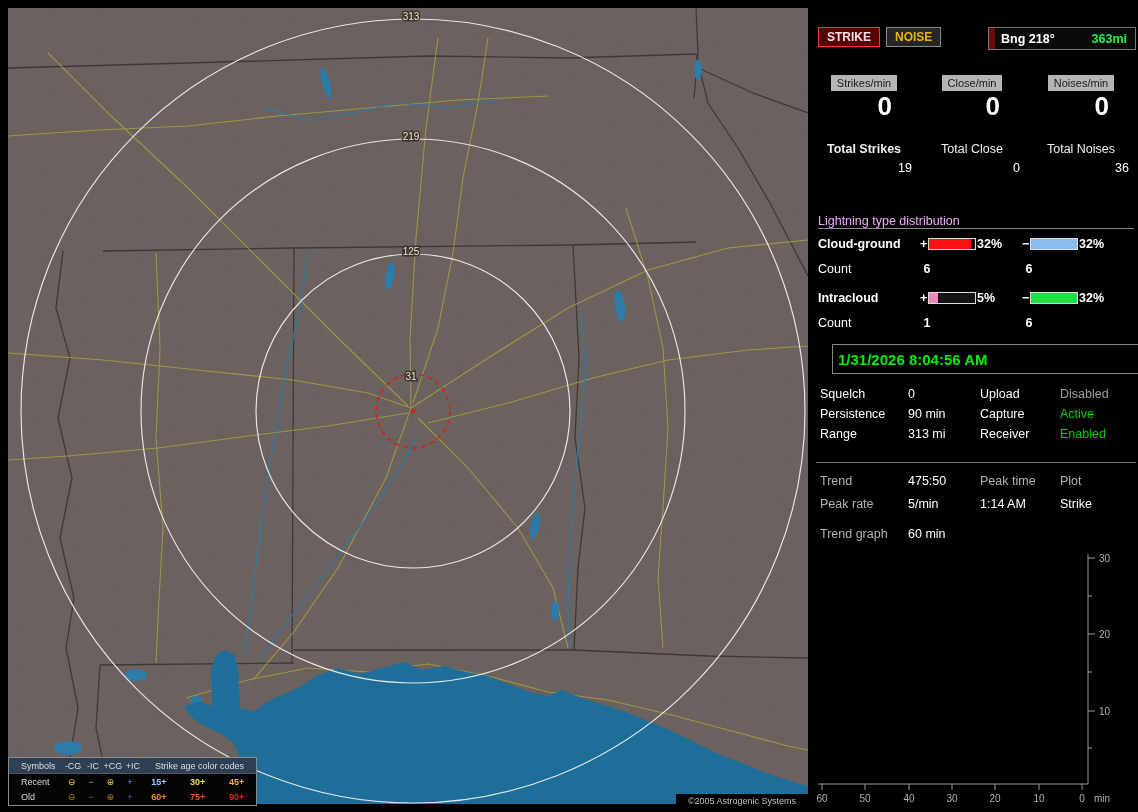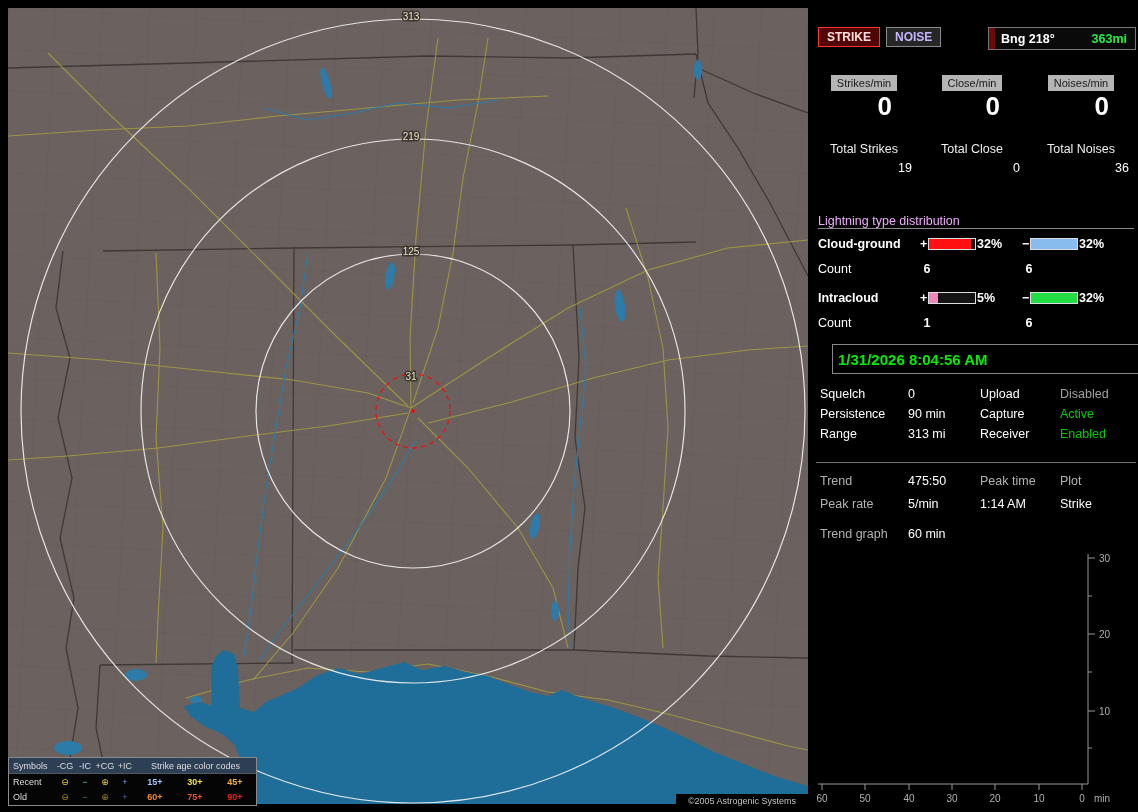--- a/index.html
+++ b/index.html
@@ -4,21 +4,21 @@
 <style>
   html,body{margin:0;padding:0;background:#000;width:1138px;height:812px;overflow:hidden;
     font-family:"Liberation Sans","DejaVu Sans",sans-serif;}
   .stage{position:absolute;left:0;top:0;width:1138px;height:812px;background:#000;}
   .map-wrap{position:absolute;left:8px;top:8px;width:800px;height:796px;background:#6b615e;}
   .panel{position:absolute;left:816px;top:20px;width:322px;height:796px;color:#fff;font-size:12.5px;}
   .abs{position:absolute;}
   
   .btn{display:inline-block;font-weight:bold;font-size:12px;padding:2px 8px;border:1px solid;}
   .btn-strike{background:#520505;border-color:#ff3333;color:#ffdddd;}
-  .btn-noise{background:#262626;border-color:#8a8a8a;color:#c4b5fd;}
+  .btn-noise{background:#262626;border-color:#8a8a8a;color:#eab308;}
   .bng-box{position:absolute;left:172px;top:7px;width:146px;height:21px;background:#0a0a0a;
     border:1px solid #777;display:flex;align-items:center;}
   .bng-accent{width:6px;height:100%;background:#6a0a0a;}
   .bng-label{font-weight:bold;color:#fff;margin-left:6px;font-size:12.5px;}
   .bng-val{font-weight:bold;font-size:12.5px;margin-left:auto;margin-right:8px;}
   
   .ccol{position:absolute;width:96px;text-align:center;}
   .chip{display:inline-block;background:#b5b5b5;color:#1a1a1a;font-size:11px;padding:2px 6px;}
   .bigzero{font-size:26px;font-weight:bold;color:#fff;text-align:right;padding-right:20px;}
   .totlab{font-size:12.5px;color:#eee;}
@@ -40,21 +40,21 @@
   .srow{position:absolute;left:0;width:322px;height:18px;}
   .s1{position:absolute;left:4px;color:#fff;}
   .s2{position:absolute;left:92px;color:#fff;}
   .s3{position:absolute;left:164px;color:#fff;}
   .s4{position:absolute;left:244px;}
   .hr{position:absolute;left:0;width:320px;border-top:1px solid #6f6f6f;}
   .gray{color:#b3b3b3;}
   
   .legend{position:absolute;left:8px;top:757px;width:247px;height:47px;background:#050505;
     border:1px solid #8a8a8a;font-size:9px;color:#ddd;}
-  .lg-row{display:flex;align-items:center;height:15px;}
+  .lg-row{display:flex;align-items:center;height:15px;padding-left:8px;}
   .lg-head{background:#2d3f55;border-bottom:1px solid #556;}
   .lg-c0{width:42px;padding-left:4px;}
   .lg-sym{width:20px;text-align:center;}
   .lg-age{width:40px;text-align:center;font-weight:bold;}
   .lg-agehead{flex:1;text-align:center;}
   .copyright{position:absolute;left:676px;top:782px;width:132px;height:14px;background:#000;
     color:#c5c5c5;font-size:9px;text-align:center;line-height:14px;}
 </style>
 </head>
 <body>
@@ -194,21 +194,21 @@
     </div>
     <div class="ccol" style="left:108px;top:55px;">
       <span class="chip">Close/min</span>
       <div class="bigzero">0</div>
     </div>
     <div class="ccol" style="left:217px;top:55px;">
       <span class="chip">Noises/min</span>
       <div class="bigzero">0</div>
     </div>
 
-    <div class="ccol totlab" style="left:0;top:122px;">Total Strikes</div>
+    <div class="ccol totlab" style="left:0;top:122px;font-weight:bold;">Total Strikes</div>
     <div class="ccol totlab" style="left:108px;top:122px;">Total Close</div>
     <div class="ccol totlab" style="left:217px;top:122px;">Total Noises</div>
     <div class="ccol totval" style="left:0;top:141px;">19</div>
     <div class="ccol totval" style="left:108px;top:141px;">0</div>
     <div class="ccol totval" style="left:217px;top:141px;">36</div>
 
     <div class="dist-title">Lightning type distribution</div>
 
     <div class="drow" style="top:217px;">
       <span class="dlabel">Cloud-ground</span>

